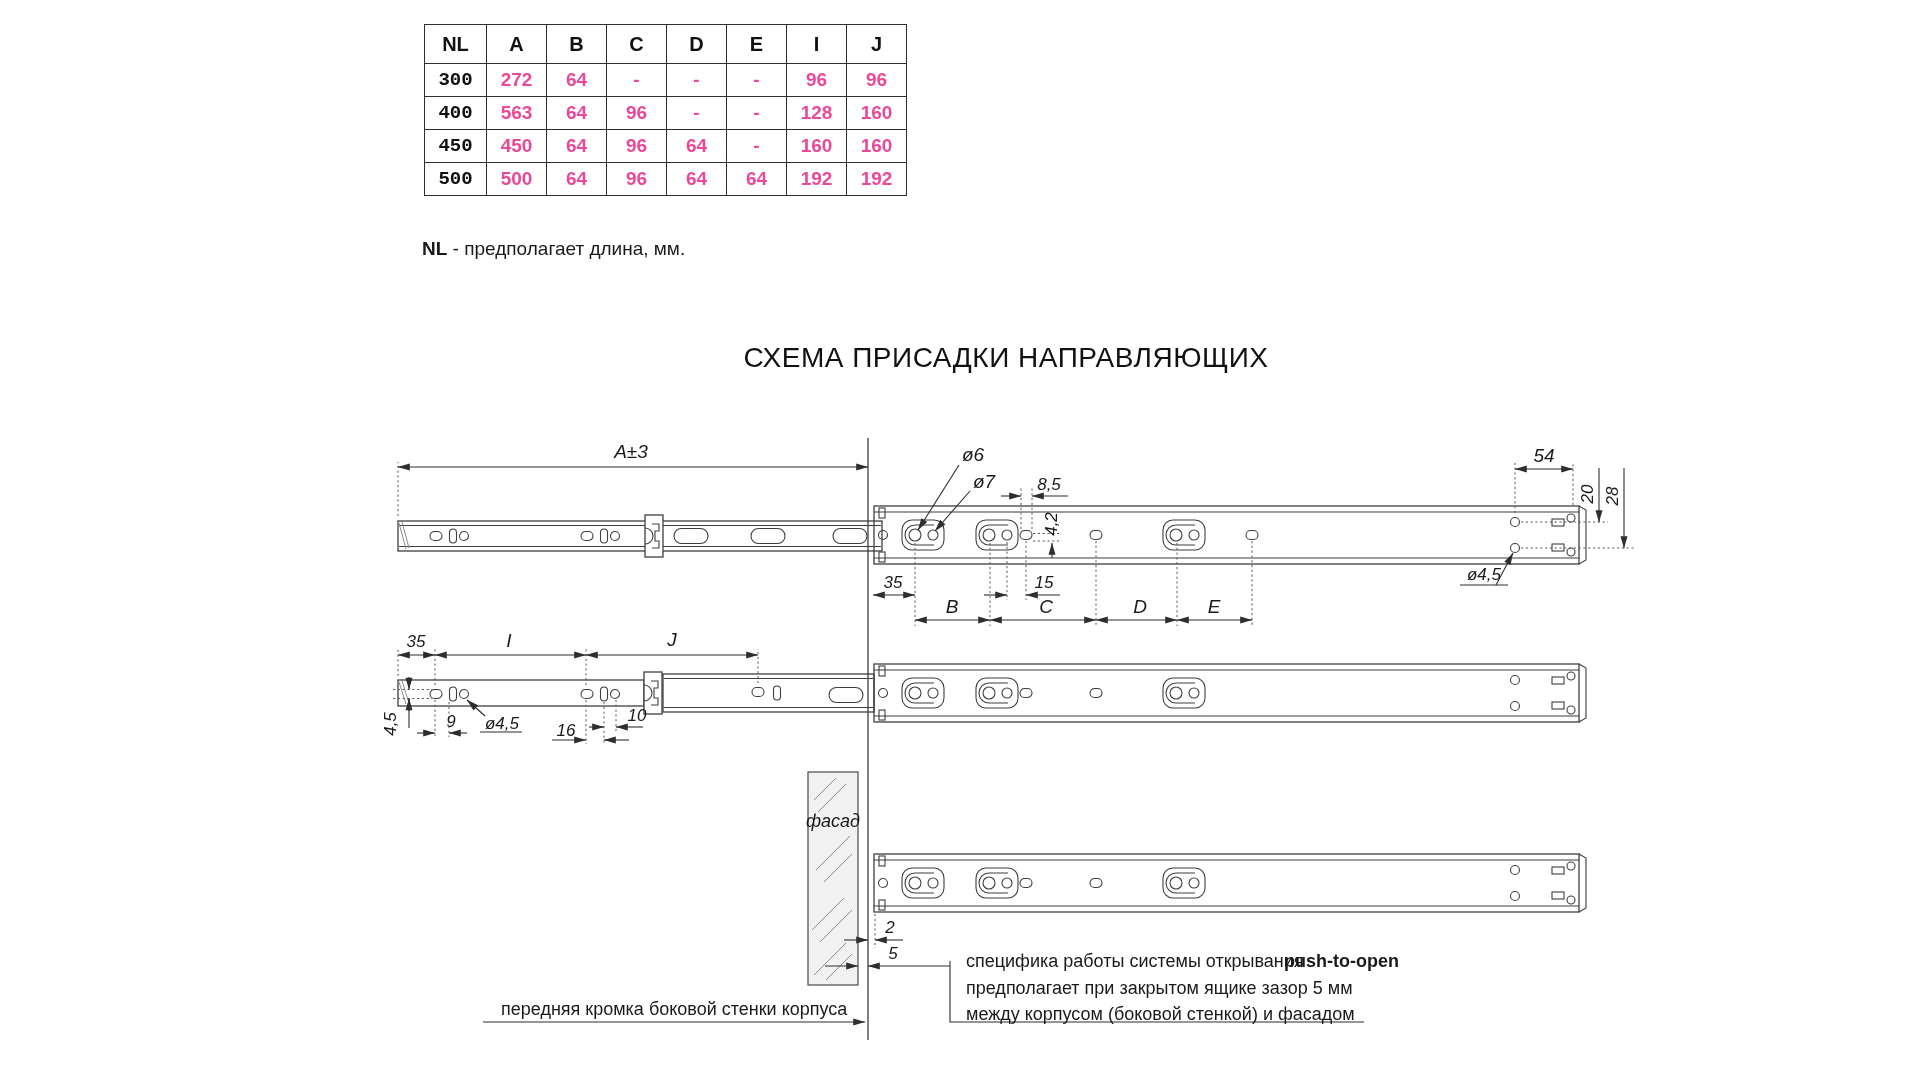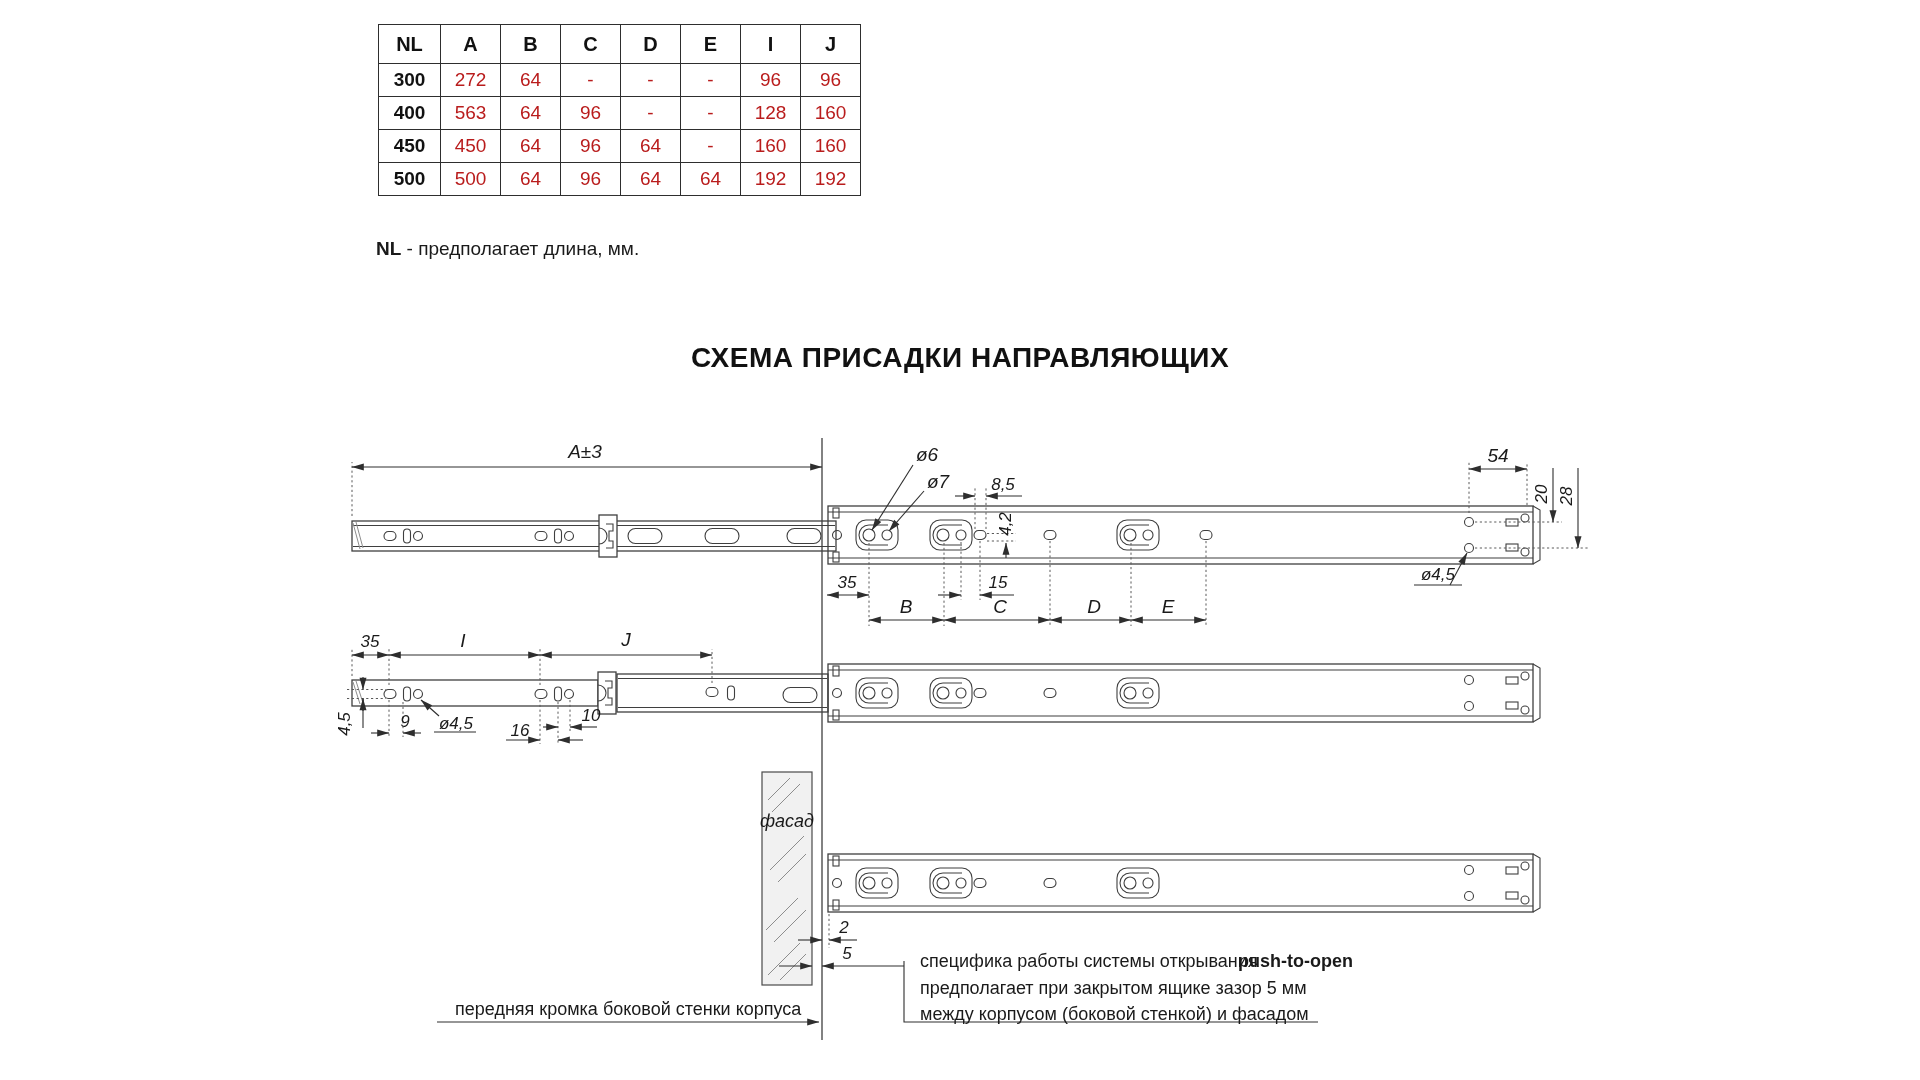--- a/index.html
+++ b/index.html
@@ -1,31 +1,31 @@
 <!DOCTYPE html>
 <html><head>
 <meta charset="utf-8">
 <style>
   html,body{margin:0;padding:0;background:#fff;}
   #stage{position:relative;width:1756px;height:1080px;background:#fff;overflow:hidden;
-         font-family:"Liberation Sans",sans-serif;color:#1a1a1a;}
+         font-family:"Liberation Sans",sans-serif;color:#1a1a1a;margin-left:46px;}
   
   #spec-table{position:absolute;left:378px;top:24px;border-collapse:collapse;table-layout:fixed;}
   #spec-table th,#spec-table td{border:1.6px solid #2e2e2e;text-align:center;vertical-align:middle;
       height:32px;padding:0;font-size:19px;}
   #spec-table th{height:38px;font-weight:bold;font-size:20px;color:#111;}
-  #spec-table td{font-weight:normal;color:#b91c1c;}
-  #spec-table td.rowhead{font-weight:bold;color:#111;}
+  #spec-table td{font-weight:bold;color:#ec4899;}
+  #spec-table td.rowhead{font-weight:bold;color:#111;font-family:Liberation Mono, monospace;}
   .col-nl{width:62px;} .col-v{width:60px;}
   
   #table-note{position:absolute;left:376px;top:238px;font-size:19px;color:#1a1a1a;}
   #table-note b{font-weight:bold;}
   
   #diagram-title{position:absolute;left:660px;top:342px;width:600px;text-align:center;
-      font-size:28px;font-weight:bold;letter-spacing:0.5px;color:#111;}
+      font-size:28px;font-weight:normal;letter-spacing:0.5px;color:#111;}
   
   #drawing{position:absolute;left:0;top:0;}
   .ln{stroke:#3f3f3f;stroke-width:1.3;fill:none;}
   .thin{stroke:#3f3f3f;stroke-width:1.1;fill:none;}
   .dim{stroke:#2e2e2e;stroke-width:1.1;fill:none;}
   .ext{stroke:#5a5a5a;stroke-width:1;fill:none;stroke-dasharray:2.2,2.6;}
   .dimtxt{font-family:"Liberation Sans",sans-serif;font-style:italic;font-size:17px;fill:#1a1a1a;}
   .dimtxt-lg{font-family:"Liberation Sans",sans-serif;font-style:italic;font-size:19px;fill:#1a1a1a;}
   .lbl{font-family:"Liberation Sans",sans-serif;font-size:18px;fill:#1a1a1a;}
   .lbl-b{font-family:"Liberation Sans",sans-serif;font-size:18px;font-weight:bold;fill:#1a1a1a;}

